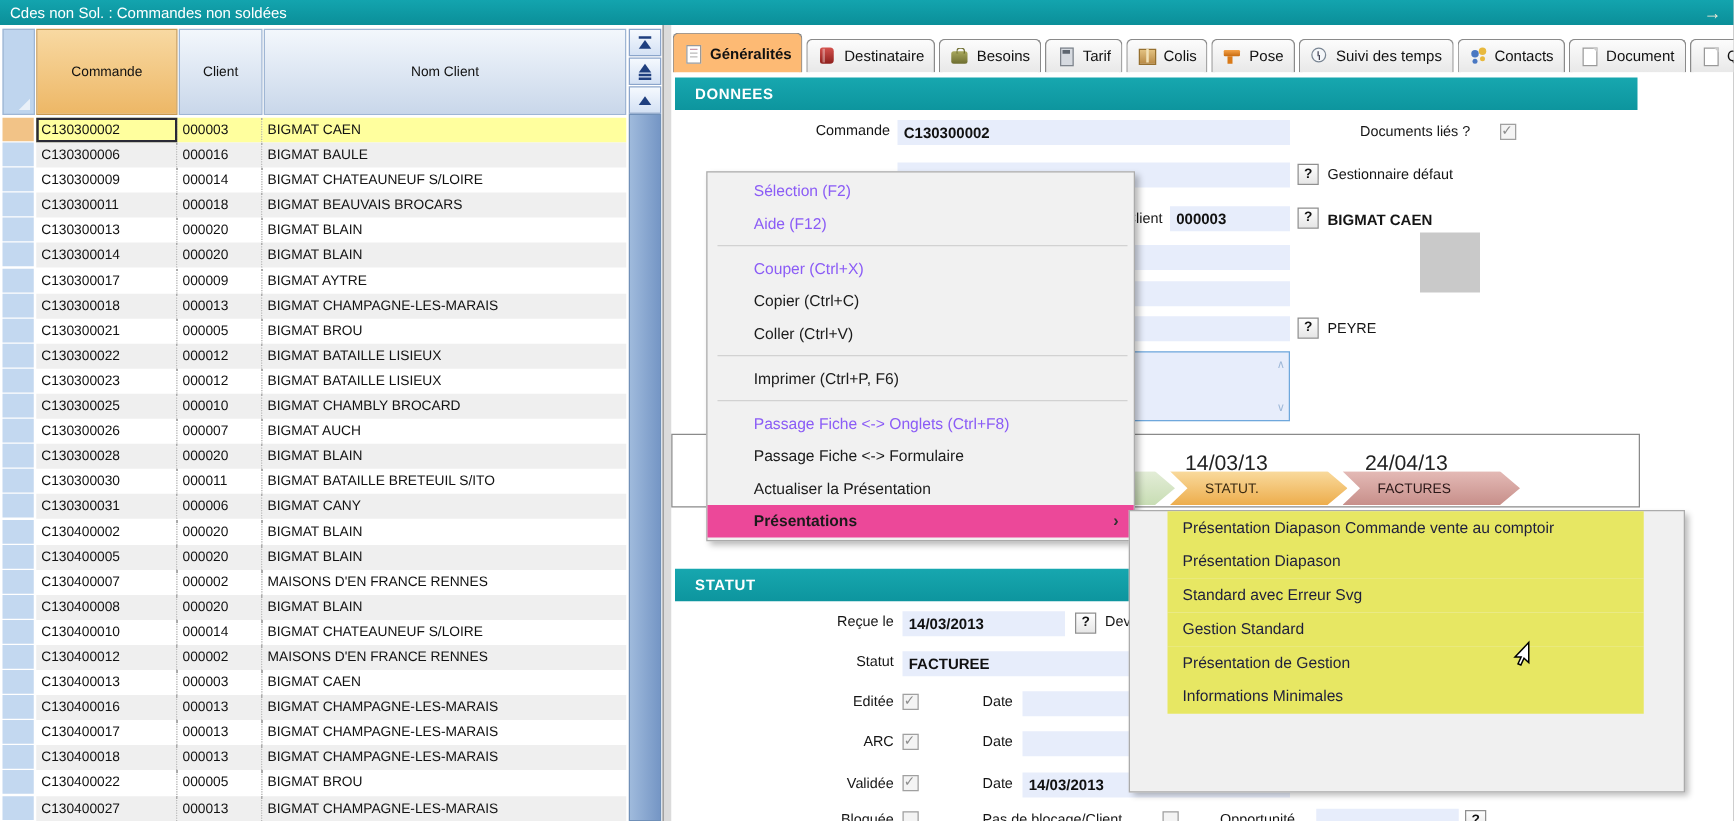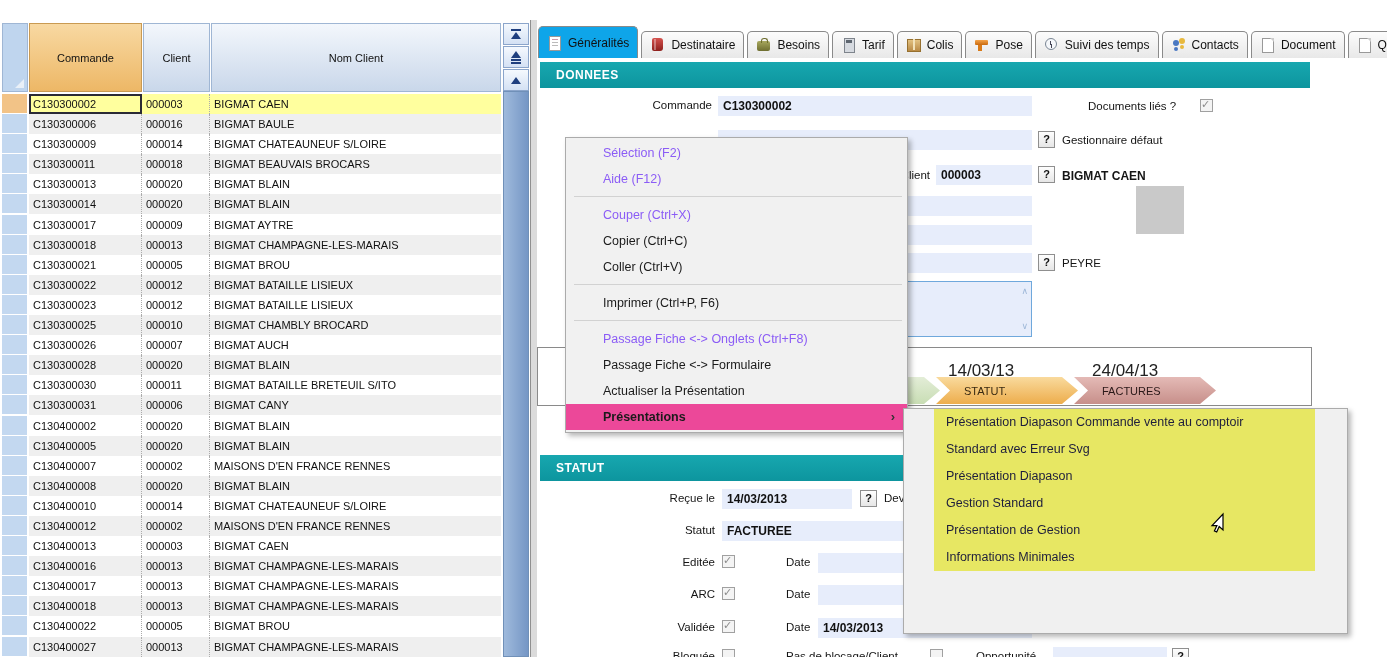--- a/index.html
+++ b/index.html
@@ -42,21 +42,21 @@
   .sbtrack{position:absolute;left:503px;top:91px;width:26px;height:566px;box-sizing:border-box;
     background:linear-gradient(90deg,#9FBADC,#7596C5);border:1px solid #7090B8;}
   .vdiv{position:absolute;left:530px;top:20px;width:7px;height:637px;
     background:#DBDBDB;border-left:1px solid #8F8F8F;box-sizing:border-box;}
   
   #tabs{position:absolute;left:538px;top:26px;right:0;height:32px;display:flex;
     gap:3px;align-items:flex-end;overflow:hidden;}
   .tab{height:27px;border:1px solid #8A8A8A;border-bottom:none;border-radius:5px 5px 0 0;
     background:linear-gradient(#FCFCFC,#E8E8E8);display:flex;align-items:center;gap:5px;
     padding:0 8px;font-size:12px;white-space:nowrap;flex:none;box-sizing:border-box;}
-  .tab.active{height:32px;background:#0ea5e9;font-weight:normal;}
+  .tab.active{height:32px;background:#fdba74;font-weight:bold;}
   .icon{width:16px;height:16px;position:relative;display:inline-block;flex:none;}
   .icon-note::before{content:"";position:absolute;left:2px;top:1px;width:10px;height:13px;background:#fff;border:1px solid #999;}
   .icon-note::after{content:"";position:absolute;left:5px;top:4px;width:6px;height:1px;background:#C9A;box-shadow:0 3px 0 #BBB,0 6px 0 #BBB;}
   .icon-book::before{content:"";position:absolute;left:2px;top:1px;width:11px;height:13px;border-radius:2px 3px 3px 2px;background:linear-gradient(#D5524E,#8E1F1C);}
   .icon-book::after{content:"";position:absolute;left:4px;top:2px;width:2px;height:11px;background:rgba(255,255,255,.35);}
   .icon-bag::before{content:"";position:absolute;left:1px;top:4px;width:13px;height:10px;background:linear-gradient(#A8A85E,#6E6E30);border-radius:2px;}
   .icon-bag::after{content:"";position:absolute;left:5px;top:1px;width:5px;height:4px;border:1px solid #6E6E30;border-bottom:none;border-radius:3px 3px 0 0;}
   .icon-calc::before{content:"";position:absolute;left:3px;top:1px;width:9px;height:13px;background:#D6DAE0;border:1px solid #7E848C;}
   .icon-calc::after{content:"";position:absolute;left:5px;top:3px;width:6px;height:3px;background:#5E6670;}
   .icon-box::before{content:"";position:absolute;left:1px;top:2px;width:12px;height:11px;background:linear-gradient(#E2C180,#B98A45);border:1px solid #96702F;}
@@ -115,20 +115,24 @@
   .smi.checked{overflow:visible;}
   .smi.checked::before{content:"✓";position:absolute;left:-27px;top:1px;width:24px;height:24px;
     background:#A9D4F2;color:#1a1a1a;text-align:center;line-height:24px;font-size:13px;}
   .cursor{position:absolute;left:1208px;top:512px;z-index:12;}
 </style>
 </head>
 <body>
 
 <div id="app">
 
+  <div class="titlebar">
+    <span class="tt">Cdes non Sol. : Commandes non soldées</span>
+    <span class="nav">→</span>
+  </div>
 
   <div class="hdrcell hdr-corner"></div>
   <div class="hdrcell hdr-cmd">Commande</div>
   <div class="hdrcell hdr-cli">Client</div>
   <div class="hdrcell hdr-nom">Nom Client</div>
 
   <div id="rows">
 
       <div class="trow selected">
         <div class="rh"></div>
@@ -535,25 +539,25 @@
 
   <div class="subpanel">
 
       <div class="smi">
         <span>Présentation Diapason Commande vente au comptoir</span>
       </div>
 
 
 
       <div class="smi">
+        <span>Présentation Diapason</span>
+      </div>
+
+      <div class="smi">
         <span>Standard avec Erreur Svg</span>
-      </div>
-
-      <div class="smi">
-        <span>Présentation Diapason</span>
       </div>
 
       <div class="smi">
         <span>Gestion Standard</span>
       </div>
 
       <div class="smi">
         <span>Présentation de Gestion</span>
       </div>
 

